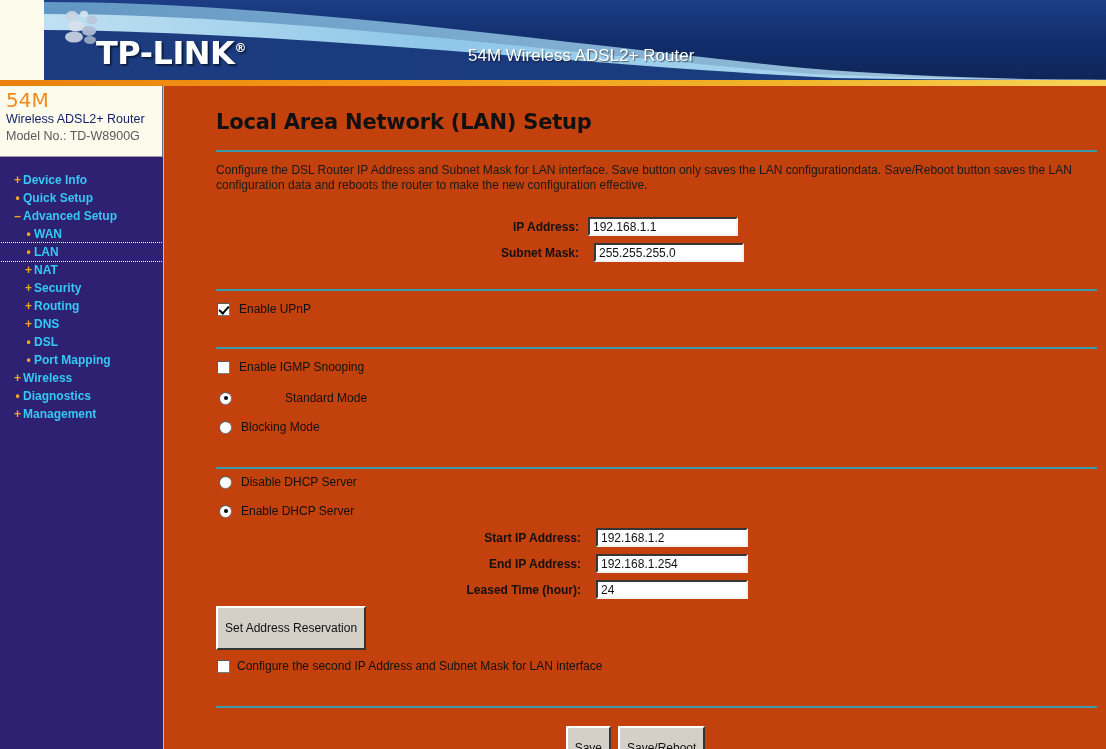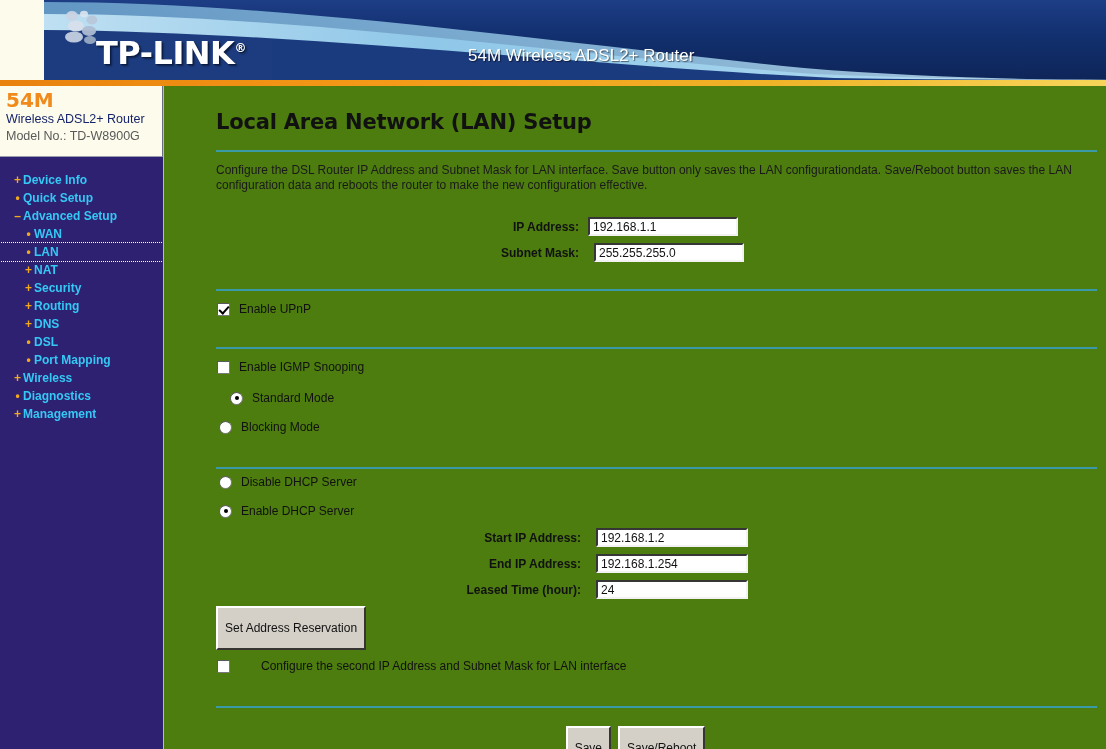--- a/index.html
+++ b/index.html
@@ -64,21 +64,21 @@
   }
   #brand-box {
     position: absolute; left: 0; top: 0;
     width: 163px; height: 71px;
     background: #FDFCEC;
     border-right: 1px solid #6b6b8a;
     border-bottom: 1px solid #9a9ab0;
     padding: 4px 0 0 6px;
   }
   #brand-54m {
-    font-size: 20px; font-weight: bold; color: #F08A1C;
+    font-size: 20px; font-weight: normal; color: #F08A1C;
     line-height: 21px; font-family: "DejaVu Sans", sans-serif;
   }
   #brand-sub {
     font-size: 12.5px; font-weight: normal; color: #16246B;
     line-height: 17px;
   }
   #brand-model {
     font-size: 12.5px; color: #5a5a5a; line-height: 17px;
   }
   #menu {
@@ -103,21 +103,21 @@
   .menu-item.selected {
     outline: 1px dotted #ffffff;
     background: #2E2171;
   }
   .menu-item.selected .label { color: #35C8F5; }
 
   
   #main {
     position: absolute; left: 163px; top: 86px;
     width: 943px; height: 663px;
-    background: #4d7c0f;
+    background: #c2410c;
     border-left: 1px solid #b9b9c8;
   }
   #page-title {
     position: absolute; left: 52px; top: 24px;
     font-size: 21px; font-weight: bold; color: #111111;
     font-family: "DejaVu Sans", sans-serif;
     letter-spacing: -0.2px;
   }
   .hrule {
     position: absolute; left: 52px;
@@ -332,21 +332,21 @@
     <div class="opt-row" style="left:53px; top:216px;">
       <span class="cbx checked"></span>
       <span class="opt-label">Enable UPnP</span>
     </div>
 
     <div class="hrule" style="top:261px;"></div>
     <div class="opt-row" style="left:53px; top:274px;">
       <span class="cbx"></span>
       <span class="opt-label">Enable IGMP Snooping</span>
     </div>
-    <div class="opt-row" style="left:66px; top:305px;">
+    <div class="opt-row" style="left:55px; top:305px;gap:44px;">
       <span class="rdo checked"></span>
       <span class="opt-label">Standard Mode</span>
     </div>
     <div class="opt-row" style="left:55px; top:334px;">
       <span class="rdo"></span>
       <span class="opt-label">Blocking Mode</span>
     </div>
 
     <div class="hrule" style="top:381px;"></div>
     <div class="opt-row" style="left:55px; top:389px;">
@@ -366,21 +366,21 @@
       <div class="field-label" style="width:365px;">End IP Address:</div>
       <input class="txt" style="width: 152px; margin-left: 15px;" type="text" value="192.168.1.254">
     </div>
     <div class="field-row" style="left:52px; top:494px;">
       <div class="field-label" style="width:365px;">Leased Time (hour):</div>
       <input class="txt" style="width: 152px; margin-left: 15px;" type="text" value="24">
     </div>
 
     <button class="btn" id="btn-reserve">Set Address Reservation</button>
 
-    <div class="opt-row" style="left:53px; top:573px;gap:24px;">
+    <div class="opt-row" style="left:53px; top:573px;">
       <span class="cbx"></span>
       <span class="opt-label" style="margin-left:7px;">Configure the second IP Address and Subnet Mask for LAN interface</span>
     </div>
 
     <div class="hrule" style="top:620px;"></div>
 
     <div id="btn-bar">
       <button class="btn">Save</button>
       <button class="btn">Save/Reboot</button>
     </div>

